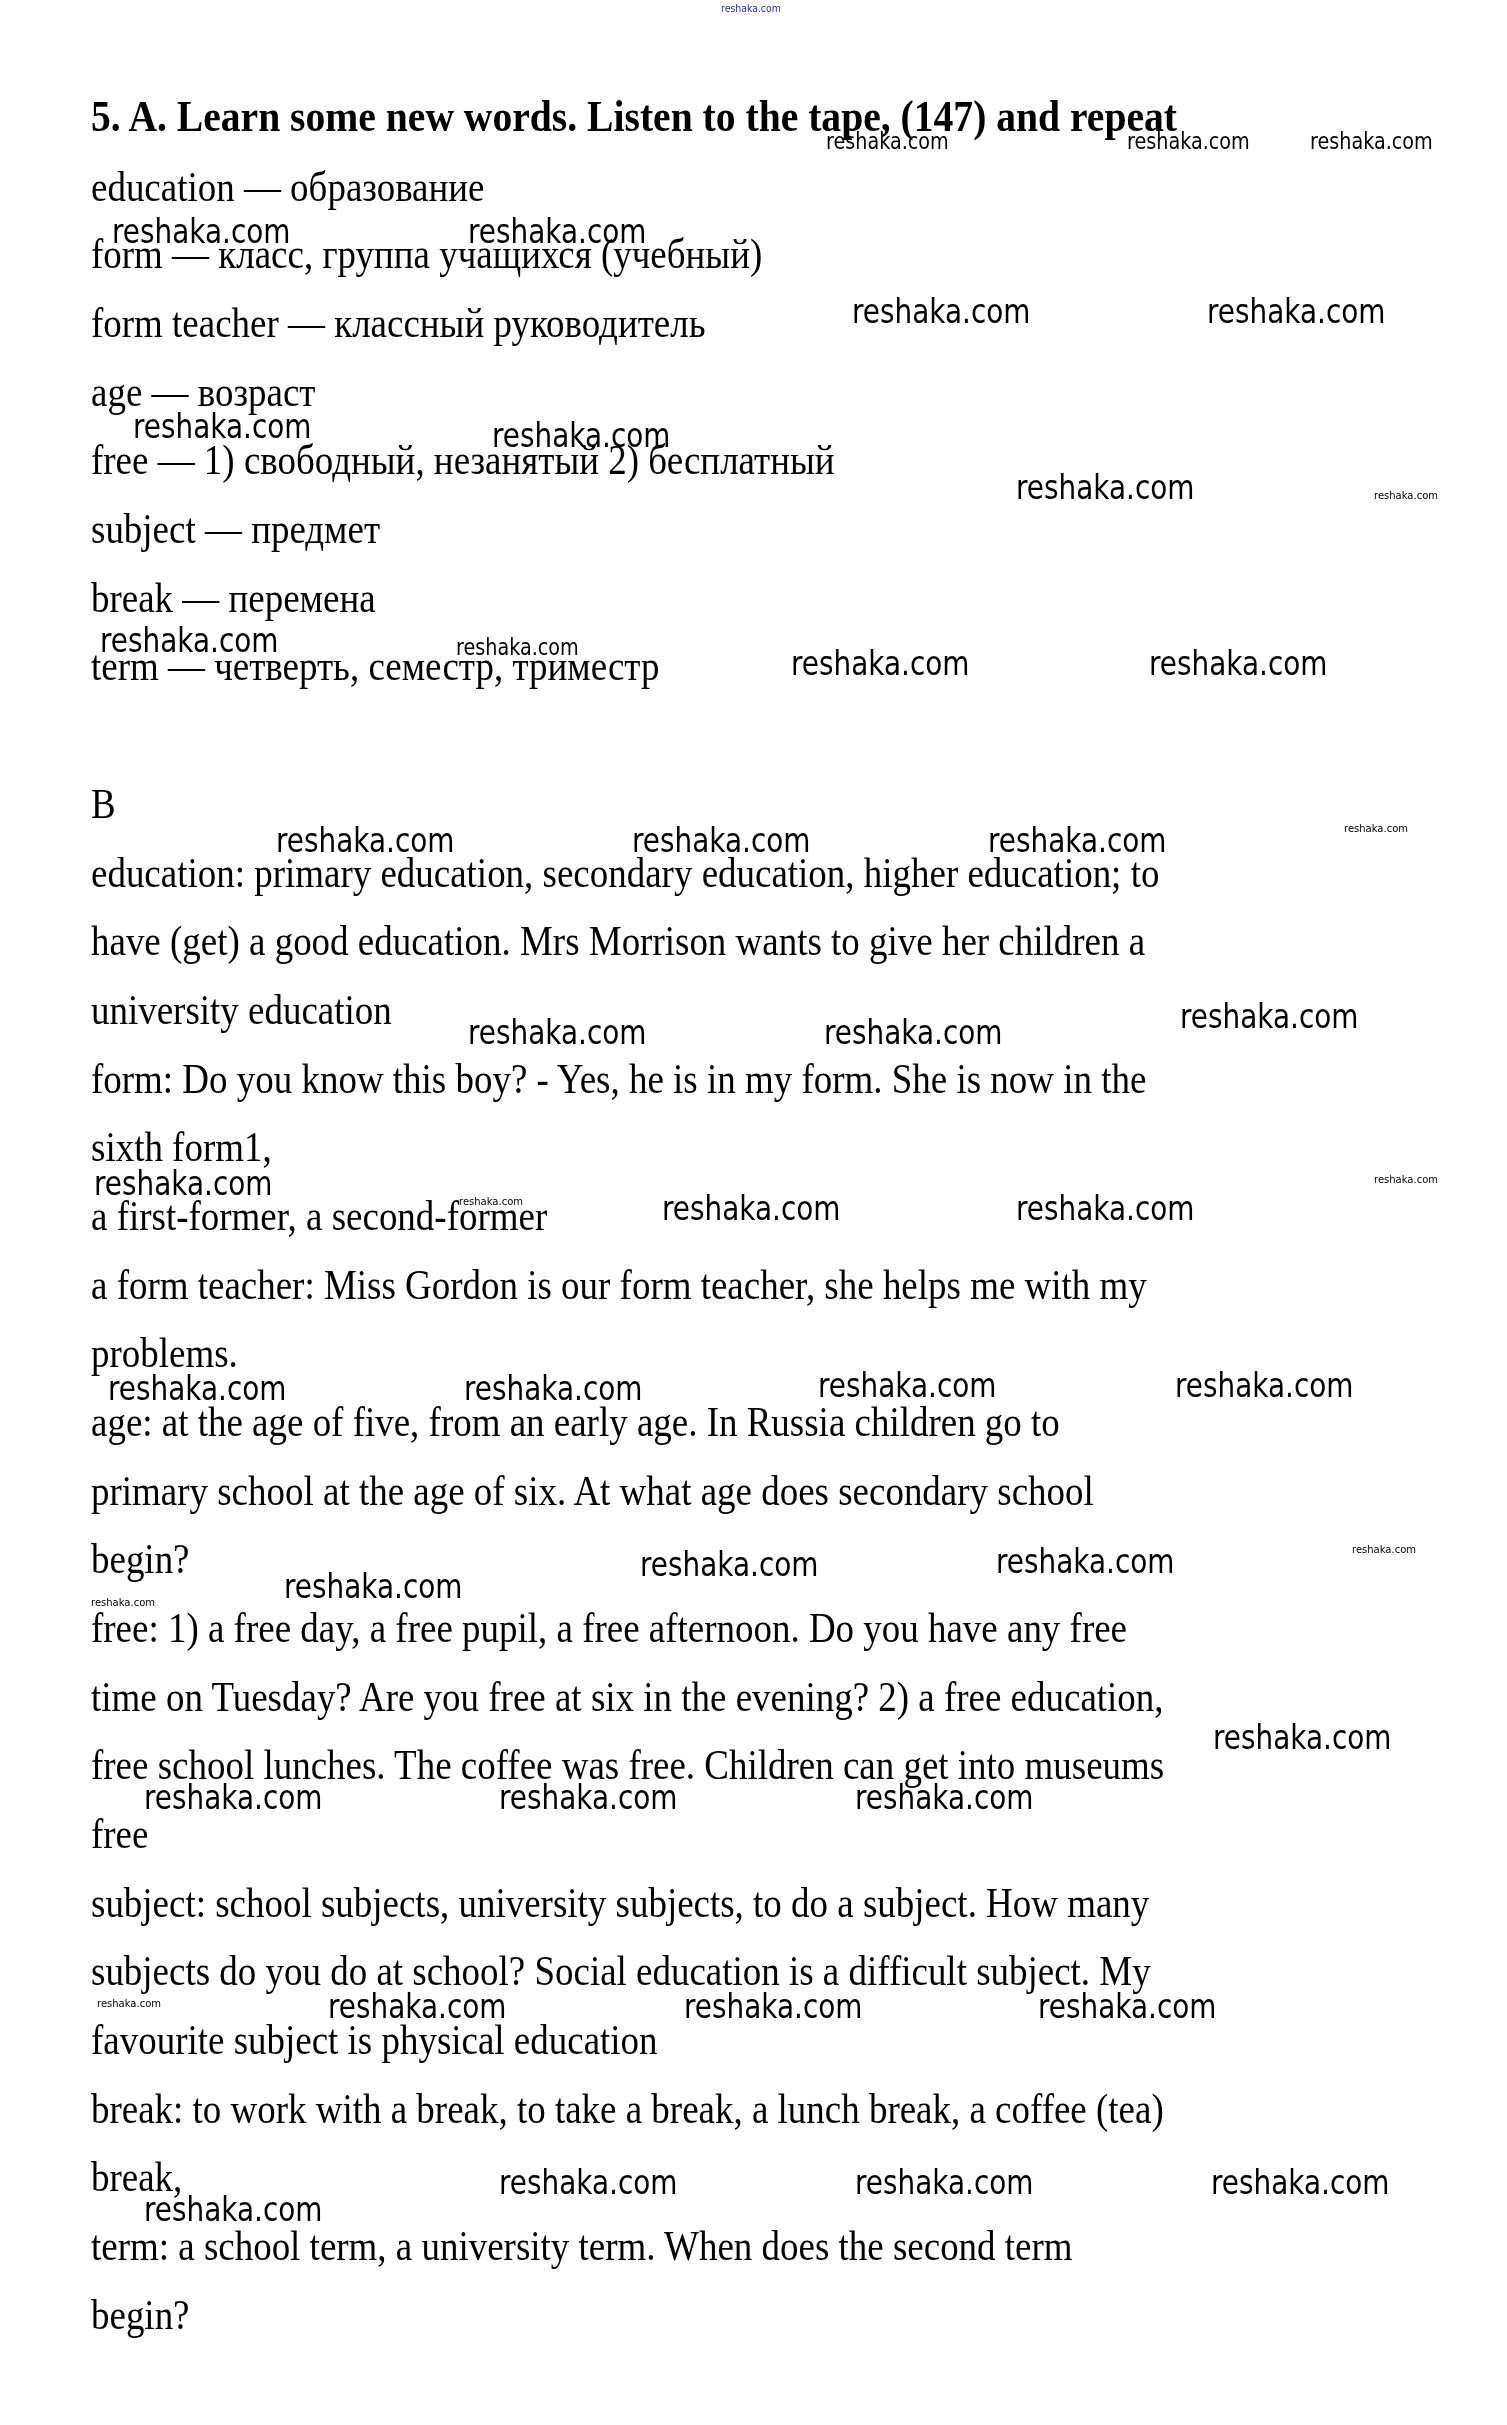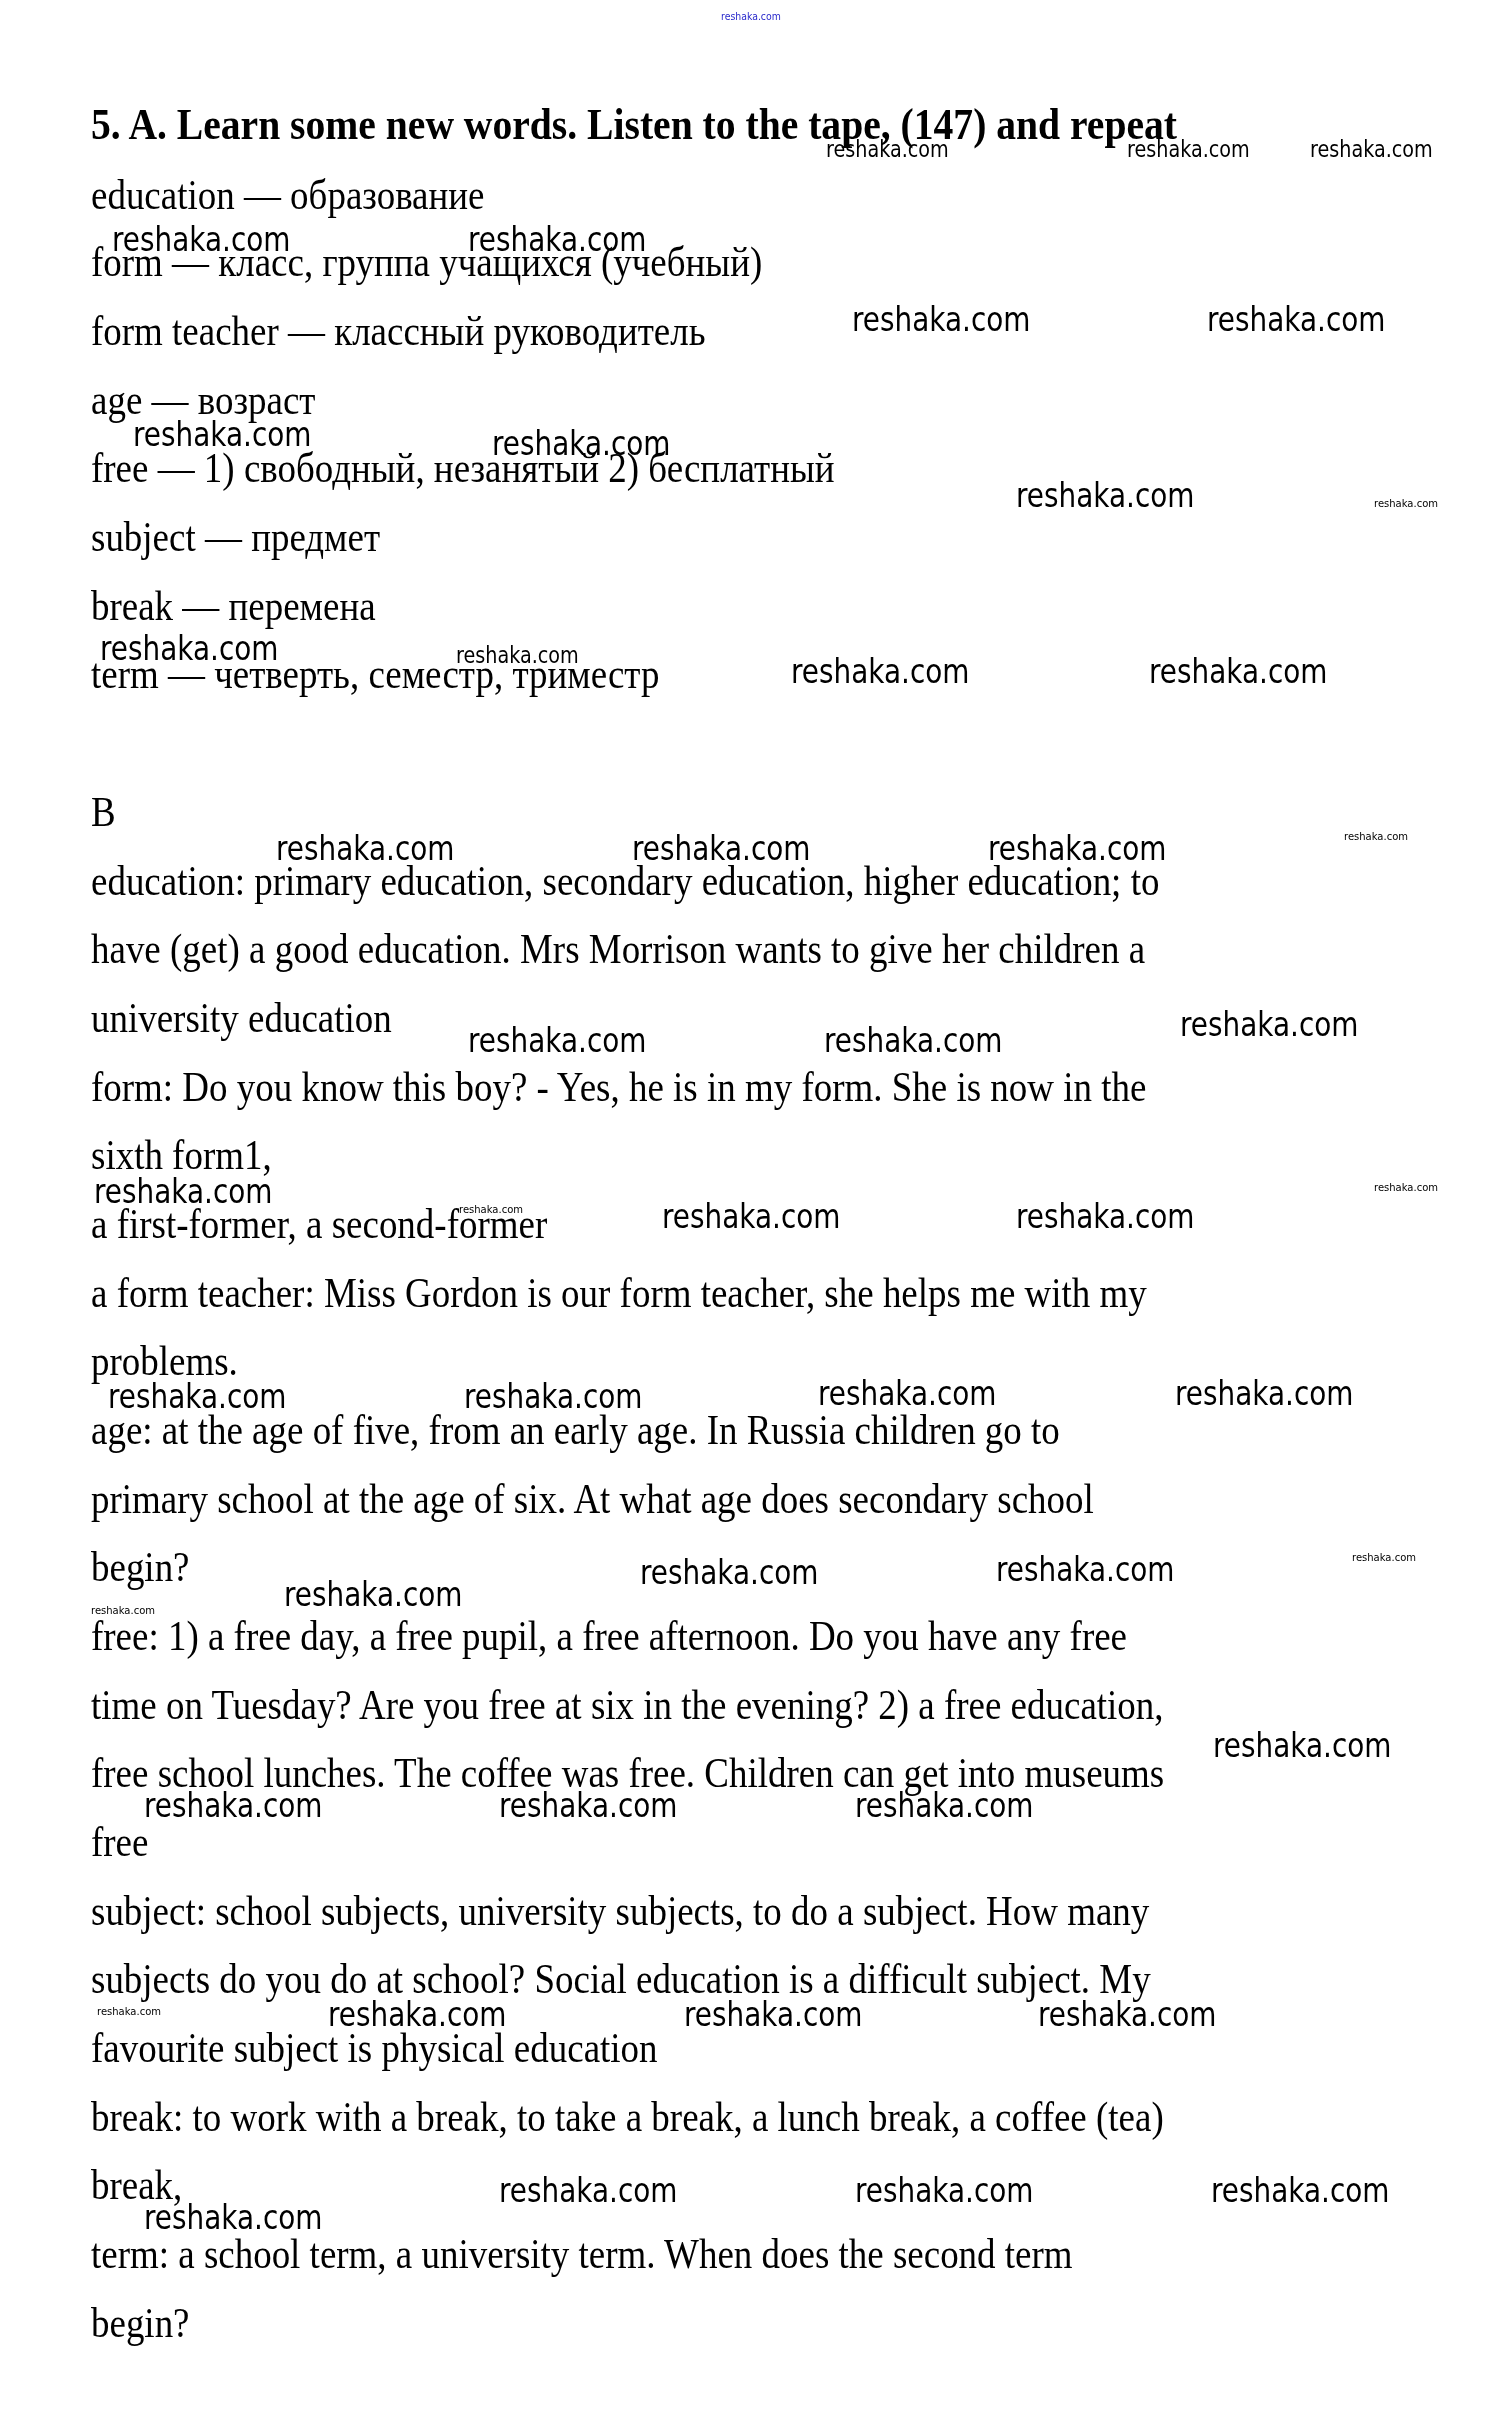--- a/index.html
+++ b/index.html
@@ -1,17 +1,17 @@
 <!DOCTYPE html>
 <html style="font-size:12.5px"><head>
 <meta charset="utf-8">
 <style>
   html, body { margin: 0; padding: 0; background: #ffffff; }
   body { width: 1507px; height: 2426px; position: relative; overflow: hidden; }
-  .page { position: absolute; left: 0; top: 8px; width: 1507px; height: 2288px; background: #fff; }
+  .page { position: absolute; left: 0; top: 0; width: 1507px; height: 2288px; background: #fff; }
   .line {
     position: absolute; left: 91px; white-space: nowrap;
     font-family: "Liberation Serif", "DejaVu Serif", serif;
     font-size: 42px; line-height: 1; color: #000;
     transform-origin: 0 50%;
     transform: translateY(-50%) scaleX(0.88);
   }
   .title { font-weight: bold; font-size: 44px; transform: translateY(-50%) scaleX(0.90); }
   .wm {
     position: absolute; white-space: nowrap;

